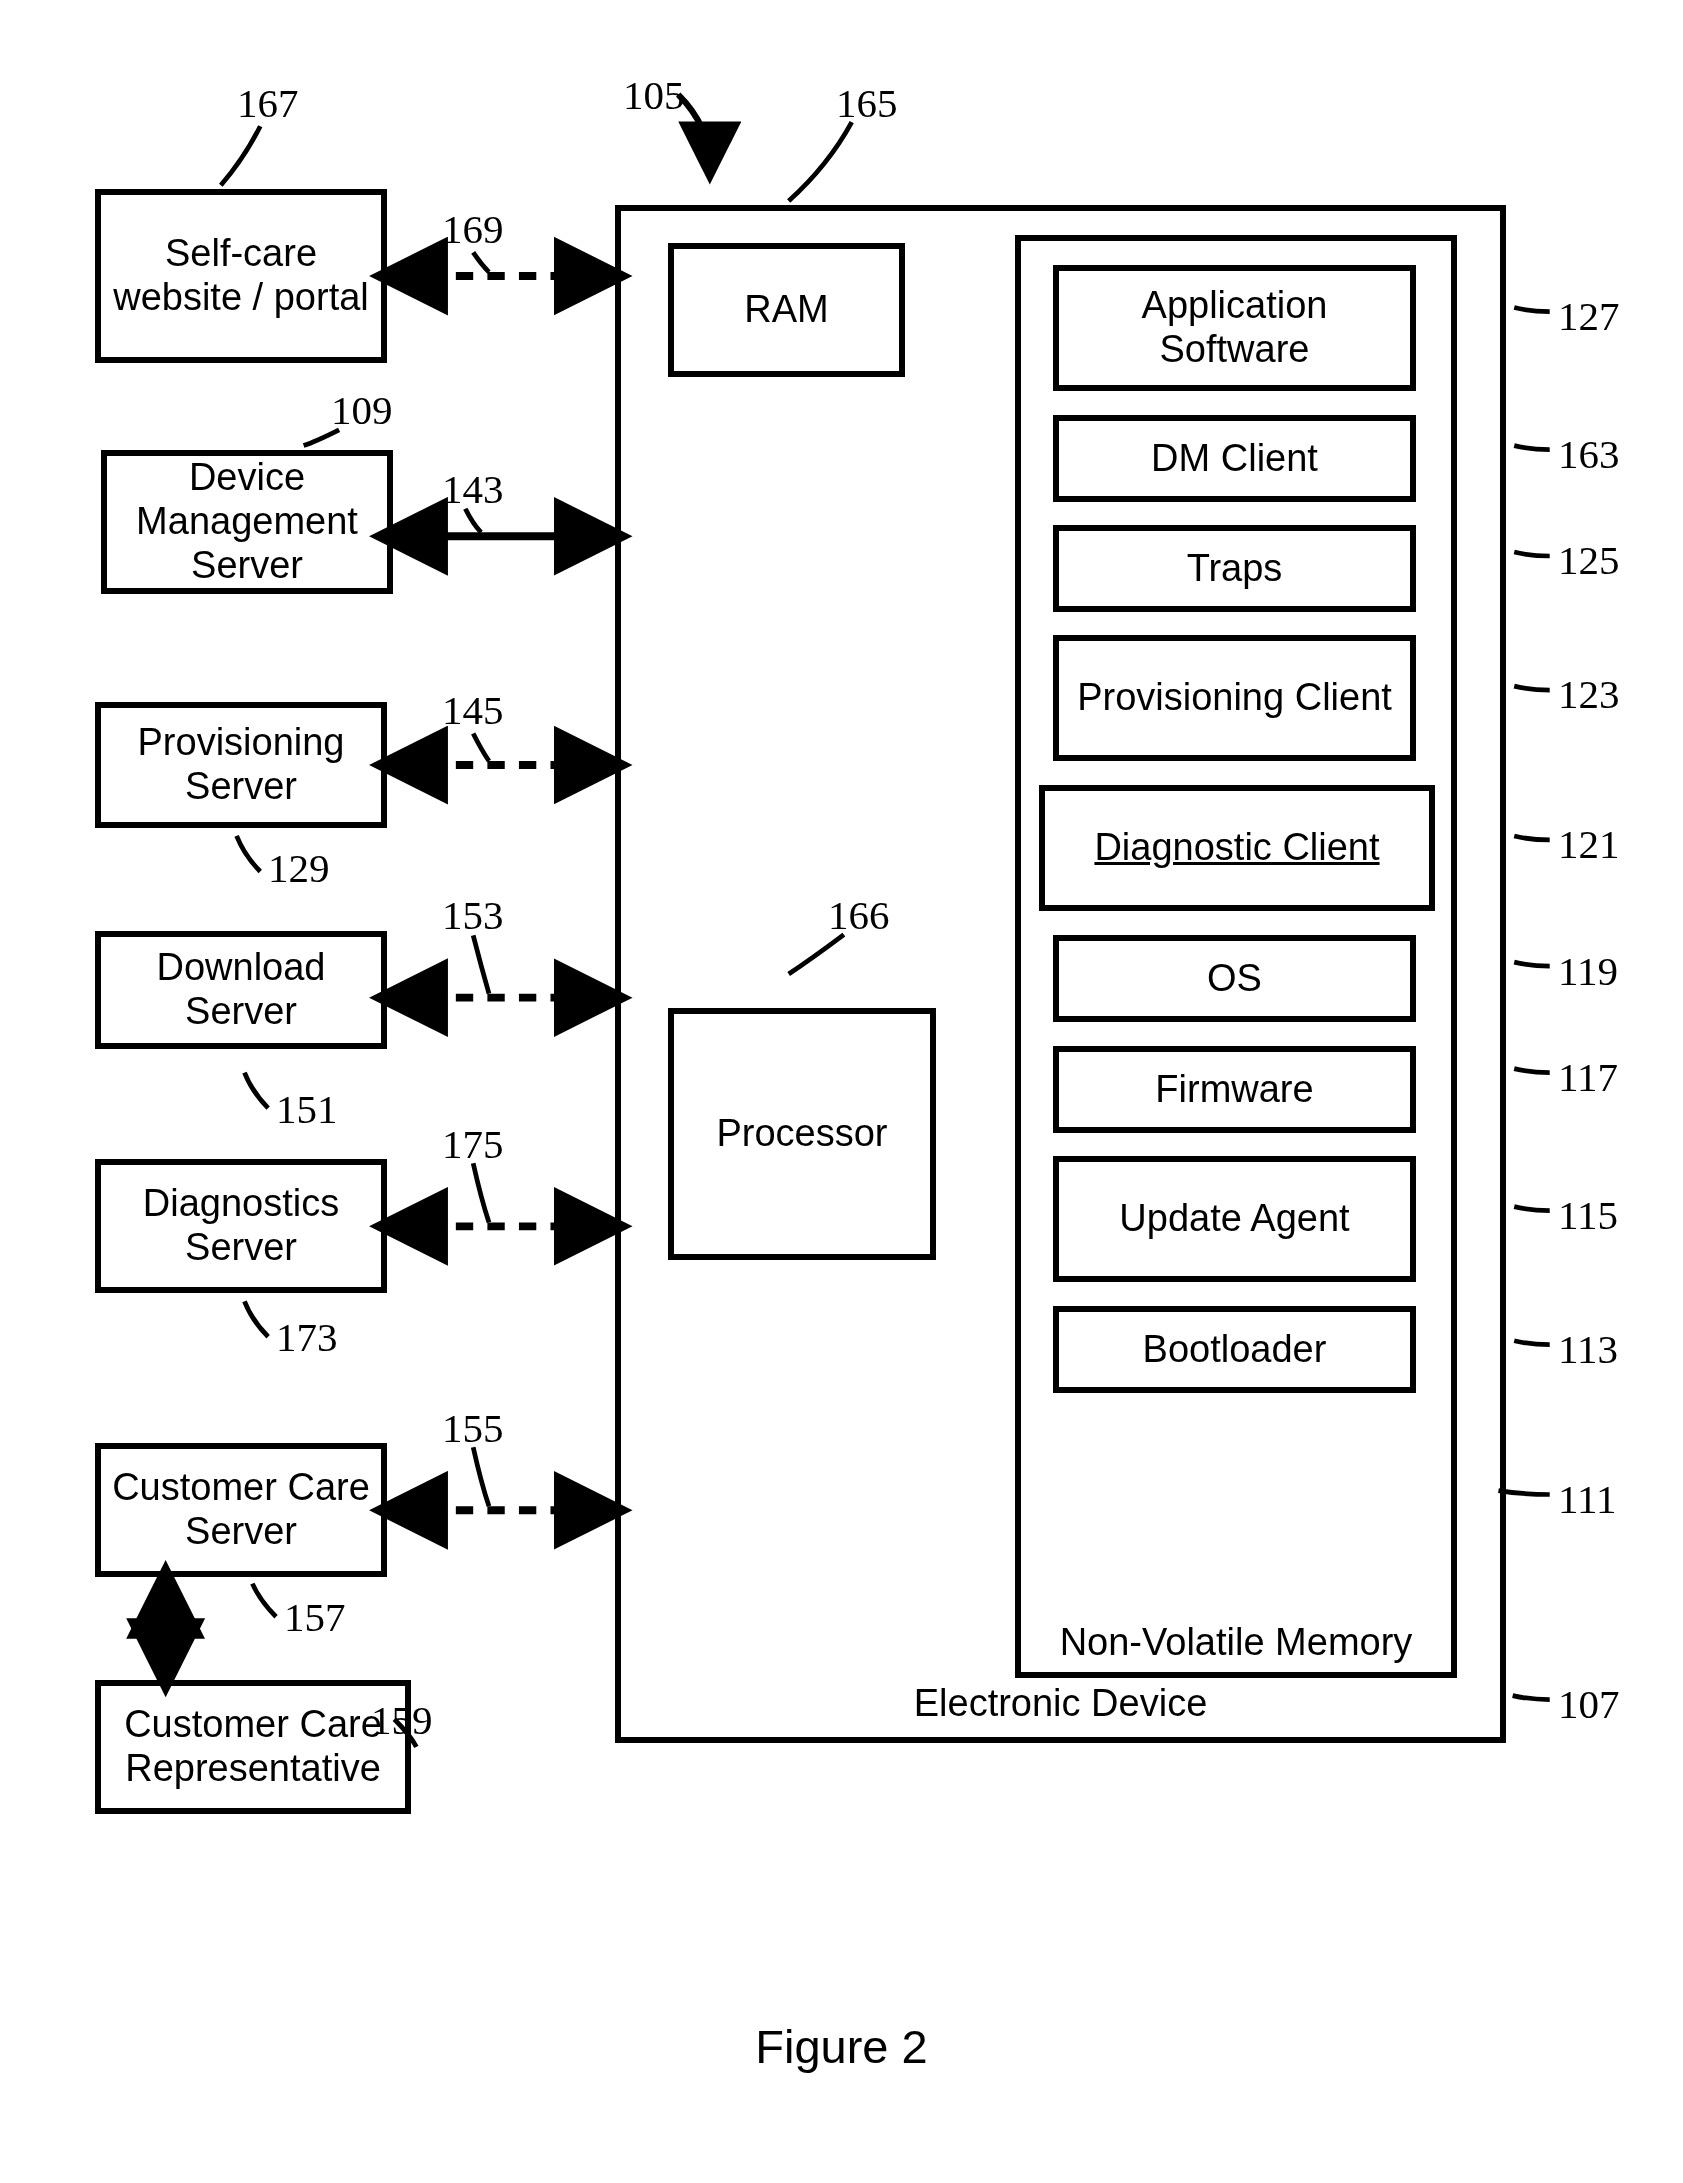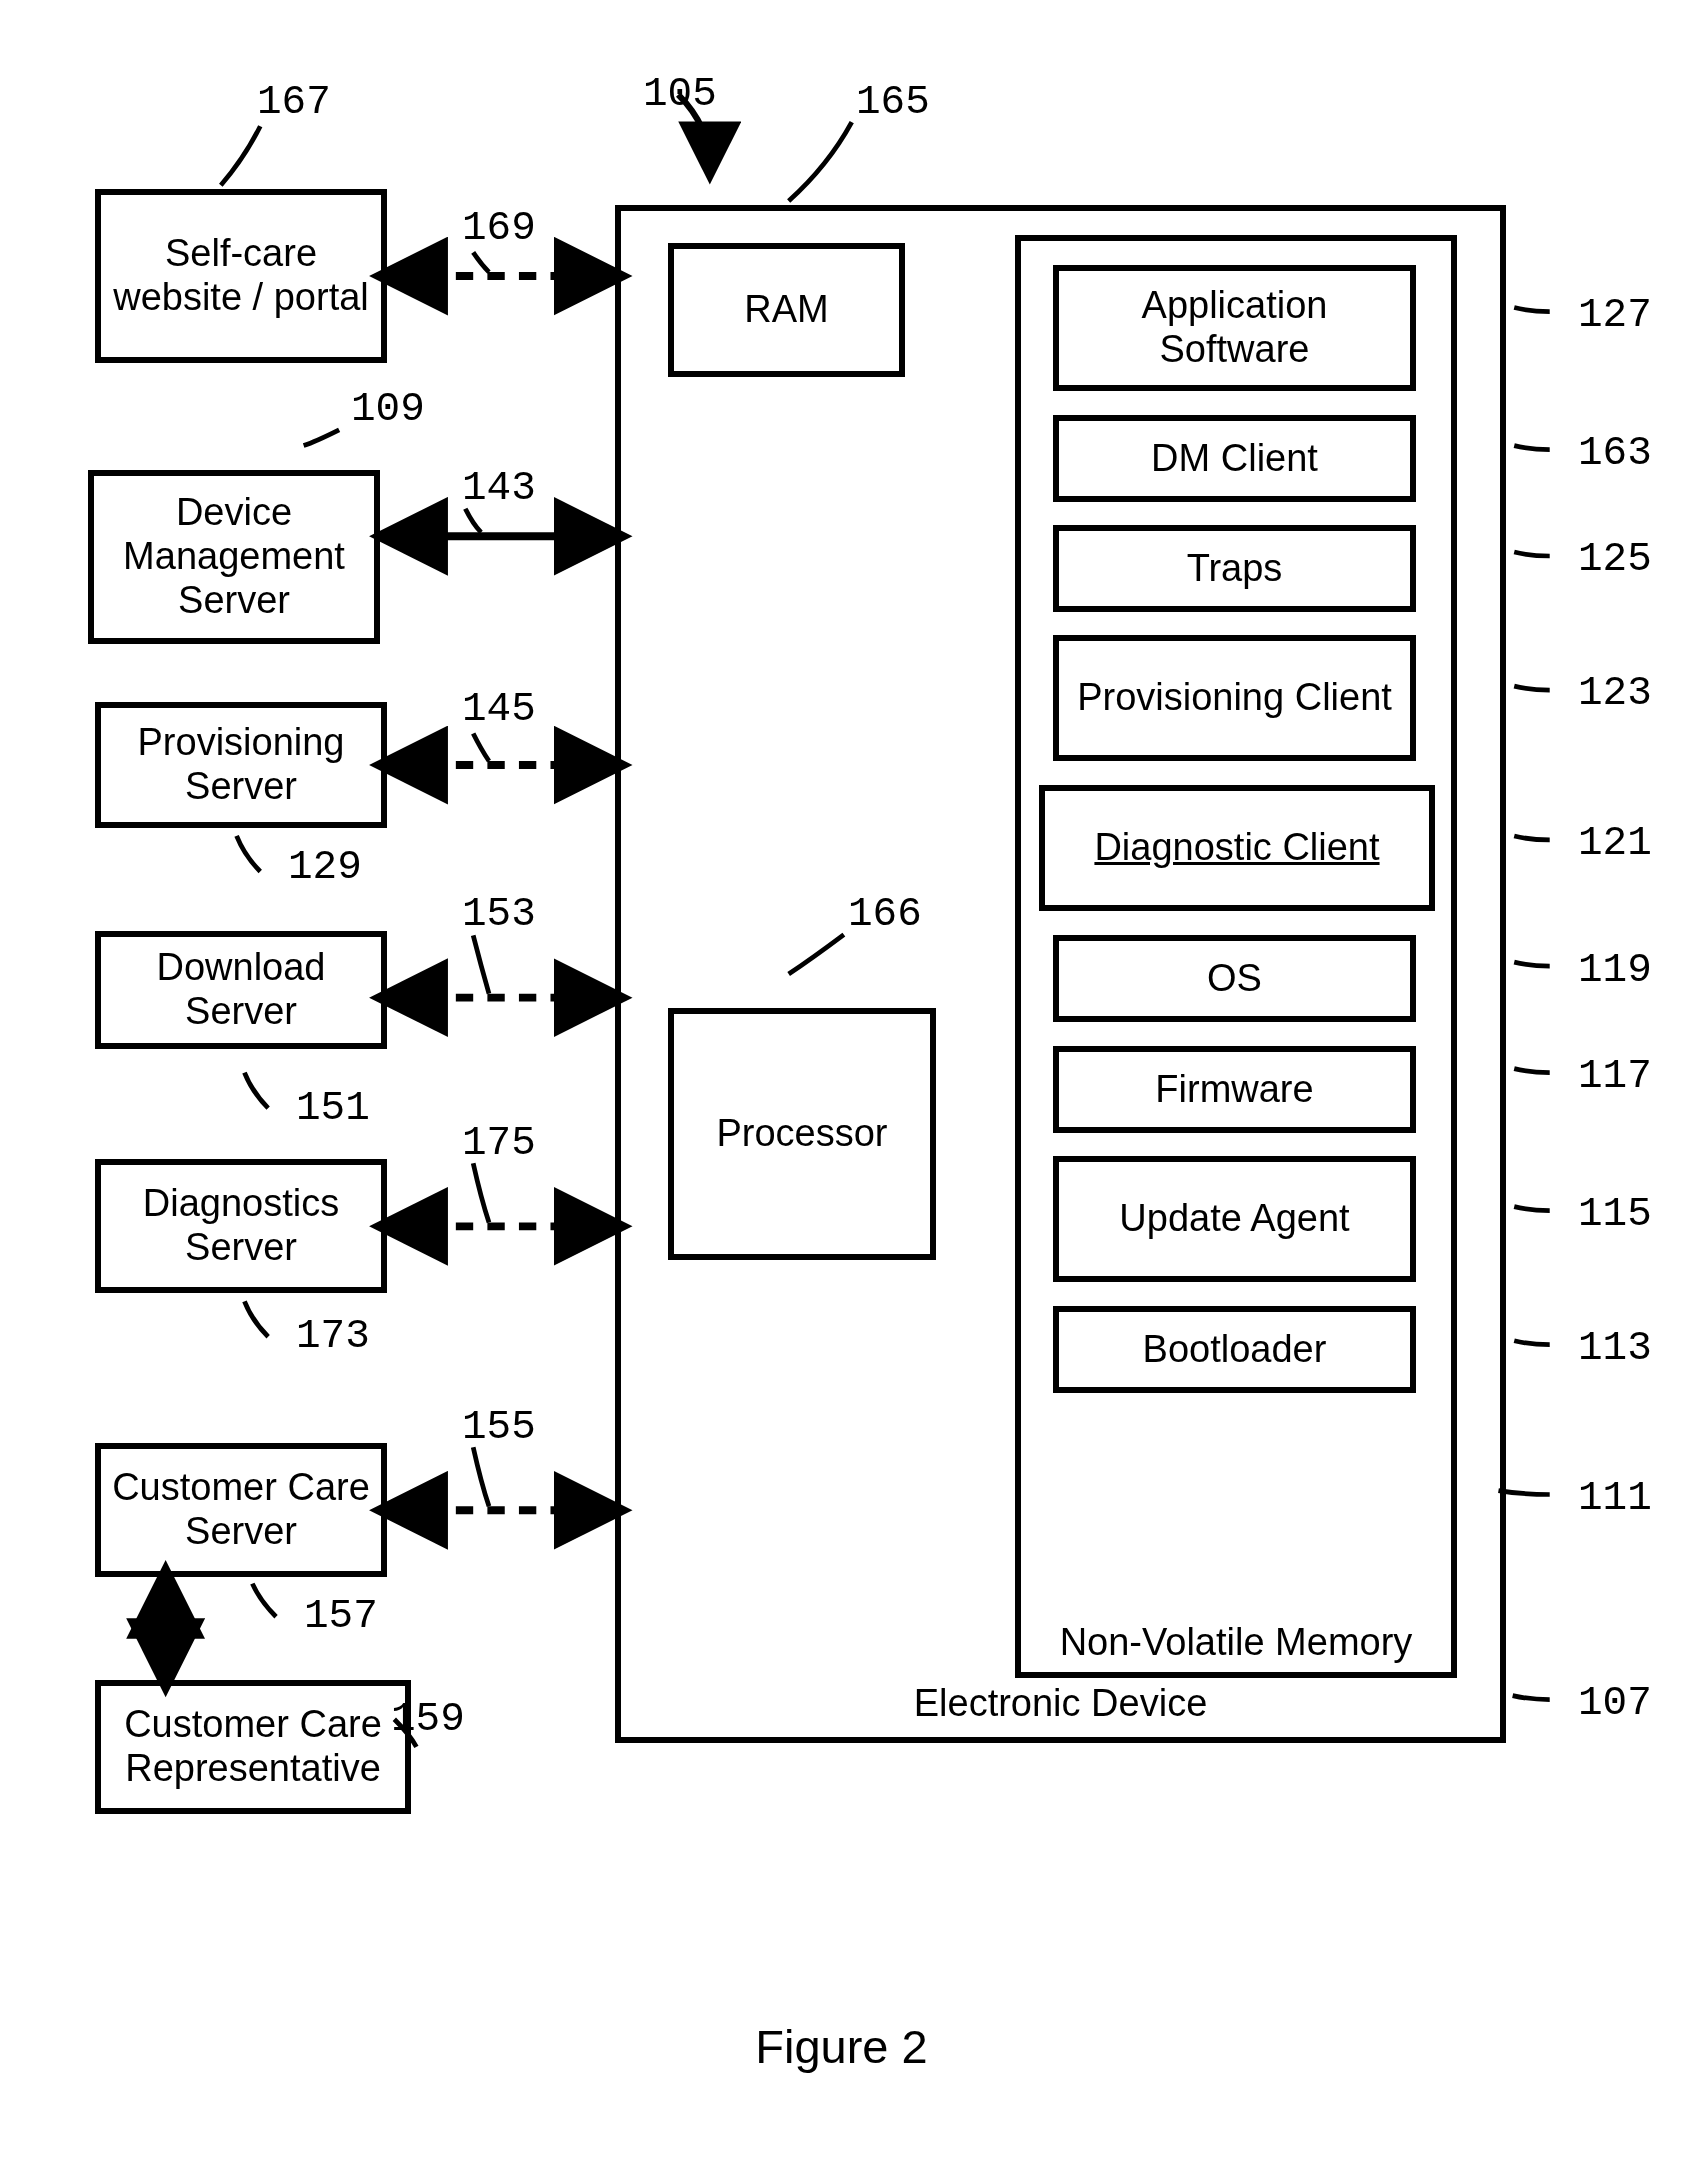--- a/index.html
+++ b/index.html
@@ -23,23 +23,22 @@
     align-items: center;
     justify-content: center;
     text-align: center;
     font-size: 38px;
     line-height: 1.15;
     padding: 10px;
   }
   .label {
     position: absolute;
     font-size: 41px;
-    font-family: Liberation Mono, monospace;
+    font-family: Liberation Serif, serif;
     white-space: nowrap;
-    margin-left: 20px;
   }
   .figcap {
     position: absolute;
     font-size: 47px;
     left: 50%;
     transform: translateX(-50%);
   }
   
   .nvm-title {
     position: absolute;
@@ -66,21 +65,21 @@
 </style>
 </head>
 <body>
 
 <div class="page">
 
   <div class="box" style="left:95px; top:189px; width:292px; height:174px;">
     <span>Self-care website / portal</span>
   </div>
 
-  <div class="box" style="left:88px; top:450px; width:292px; height:174px;margin-top:20px;">
+  <div class="box" style="left:101px; top:450px; width:292px; height:144px;">
     <span>Device Management Server</span>
   </div>
 
   <div class="box" style="left:95px; top:702px; width:292px; height:126px;">
     <span>Provisioning Server</span>
   </div>
 
   <div class="box" style="left:95px; top:931px; width:292px; height:118px;">
     <span>Download Server</span>
   </div>

